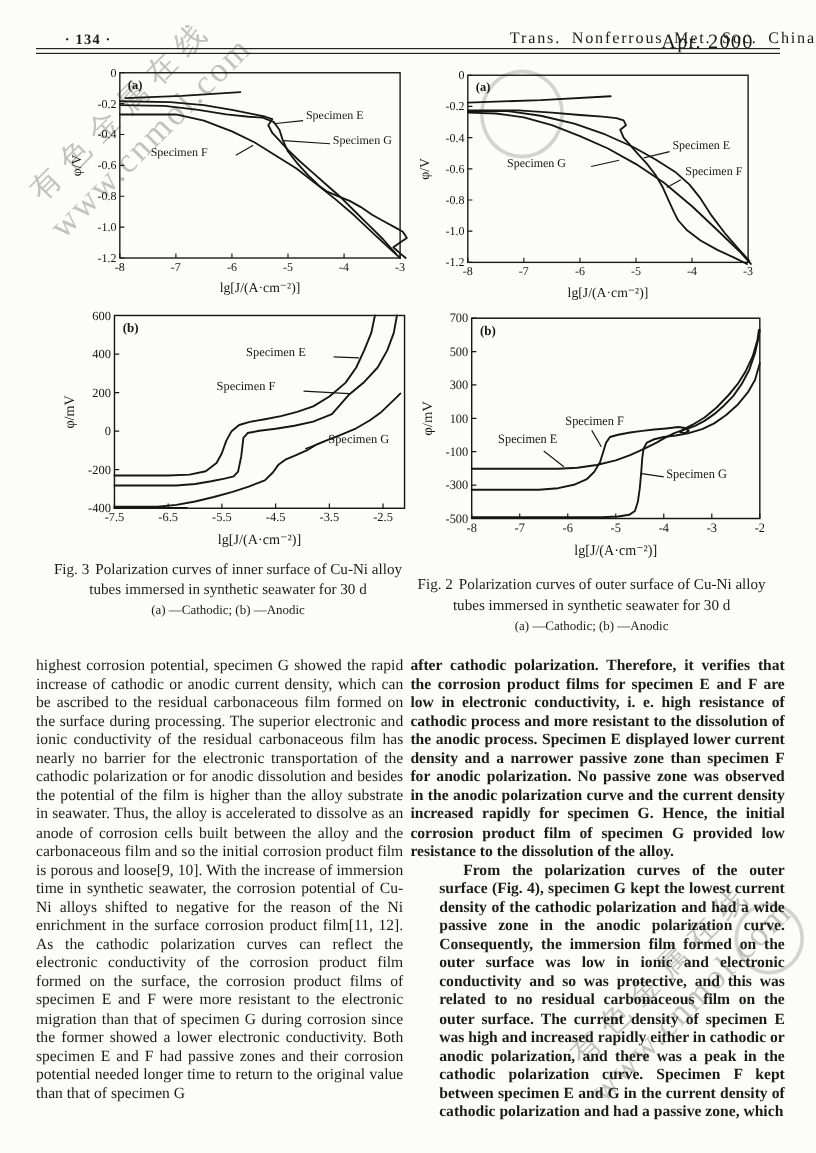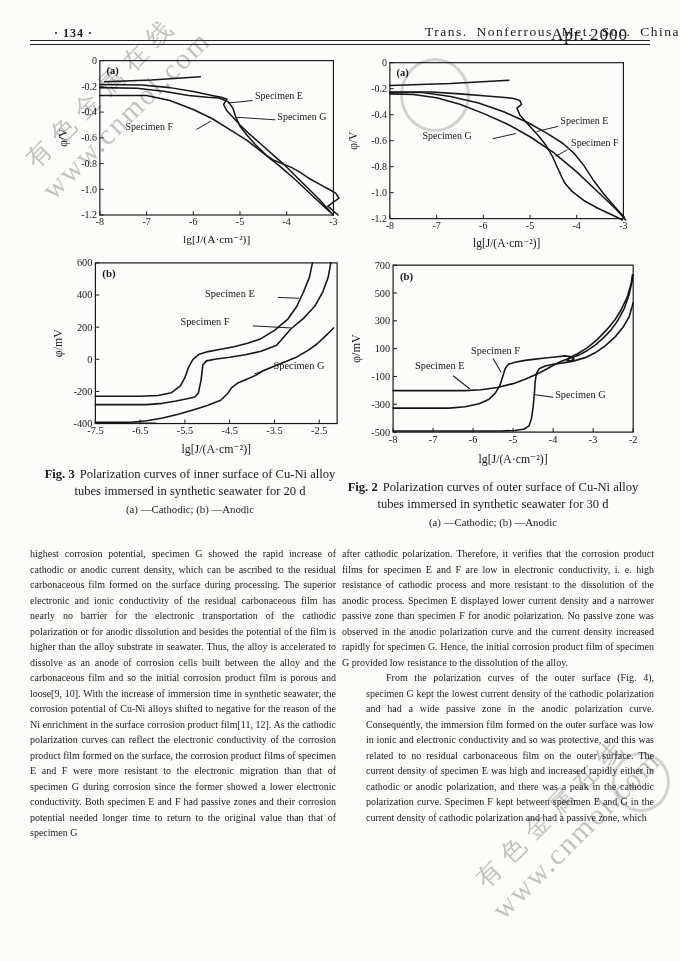--- a/index.html
+++ b/index.html
@@ -33,27 +33,27 @@
   #c4b{left:348px; top:258px; width:294px; height:213px;}
   svg text{fill:#161616; font-family:"Liberation Serif","DejaVu Serif",serif;}
   svg .tick{font-size:10.5px;}
   svg .ann{font-size:10.5px;}
   svg .axis{font-size:12px;}
   svg .panel{font-size:11px; font-weight:bold;}
   
   .cap{position:absolute; text-align:center; font-size:12.6px; line-height:16.5px;}
   #cap3{left:40px;  top:466px; width:300px;}
   #cap4{left:346px; top:479px; width:294px;}
-  .capb{font-weight:bold; margin-right:5px;}
+  .capb{font-weight:normal; margin-right:5px;}
   .capnote{font-size:10.8px; margin-top:2px;}
   
   .col{position:absolute; top:546px;}
   #colL{left:30px;  width:306px;}
-  #colR{left:342px; width:312px;}
-  .col p{margin:0; text-align:justify; font-size:10px; line-height:15.5px;}
+  #colR{left:342px; width:312px;font-weight:bold;}
+  .col p{margin:0; text-align:justify; font-size:13px; line-height:15.5px;}
   .col p.indent{text-indent:20px;margin-left:24px;}
 </style>
 </head>
 <body>
 
 <div class="page">
 
   <div class="wm" id="wm1">
     <div class="wm-cn">有色金属在线</div>
     <div class="wm-url">www.cnmol.com</div>
@@ -240,21 +240,21 @@
         <text x="125.625" y="93.93333333333334" text-anchor="start" class="ann">Specimen F</text>
         <line x1="209.33333333333331" y1="136.04166666666666" x2="189.325" y2="133.325" stroke="#161616" stroke-width="1"></line>
         <text x="211.37499999999997" y="137.12833333333333" text-anchor="start" class="ann">Specimen G</text>
         <text x="53" y="21" class="panel">(b)</text>
         <text x="168.5" y="200" text-anchor="middle" class="axis">lg[J/(A·cm⁻²)]</text>
         <text x="12" y="88.5" text-anchor="middle" class="axis" transform="rotate(-90 12 88.5)">φ/mV</text>
       </svg>
     </div>
 
   <div class="cap" id="cap3">
-    <span class="capb">Fig. 3</span><span>Polarization curves of inner surface of Cu-Ni alloy tubes immersed in synthetic seawater for 20 d</span>
+    <span class="capb">Fig. 3</span><span>Polarization curves of inner surface of Cu-Ni alloy tubes immersed in synthetic seawater for 30 d</span>
     <div class="capnote">(a) —Cathodic; (b) —Anodic</div>
   </div>
   <div class="cap" id="cap4">
     <span class="capb">Fig. 2</span><span>Polarization curves of outer surface of Cu-Ni alloy tubes immersed in synthetic seawater for 30 d</span>
     <div class="capnote">(a) —Cathodic; (b) —Anodic</div>
   </div>
 
   <div class="col" id="colL">
     <p>highest corrosion potential, specimen G showed the rapid increase of cathodic or anodic current density, which can be ascribed to the residual carbonaceous film formed on the surface during processing. The superior electronic and ionic conductivity of the residual carbonaceous film has nearly no barrier for the electronic transportation of the cathodic polarization or for anodic dissolution and besides the potential of the film is higher than the alloy substrate in seawater. Thus, the alloy is accelerated to dissolve as an anode of corrosion cells built between the alloy and the carbonaceous film and so the initial corrosion product film is porous and loose[9, 10]. With the increase of immersion time in synthetic seawater, the corrosion potential of Cu-Ni alloys shifted to negative for the reason of the Ni enrichment in the surface corrosion product film[11, 12]. As the cathodic polarization curves can reflect the electronic conductivity of the corrosion product film formed on the surface, the corrosion product films of specimen E and F were more resistant to the electronic migration than that of specimen G during corrosion since the former showed a lower electronic conductivity. Both specimen E and F had passive zones and their corrosion potential needed longer time to return to the original value than that of specimen G</p>
   </div>

